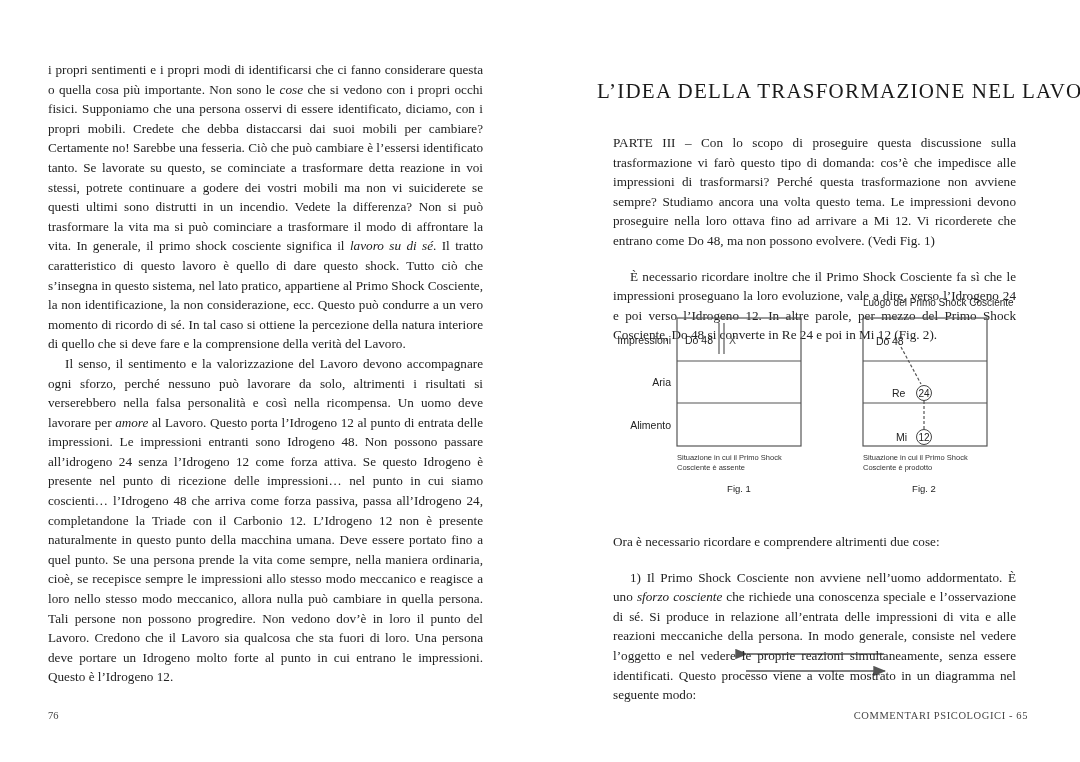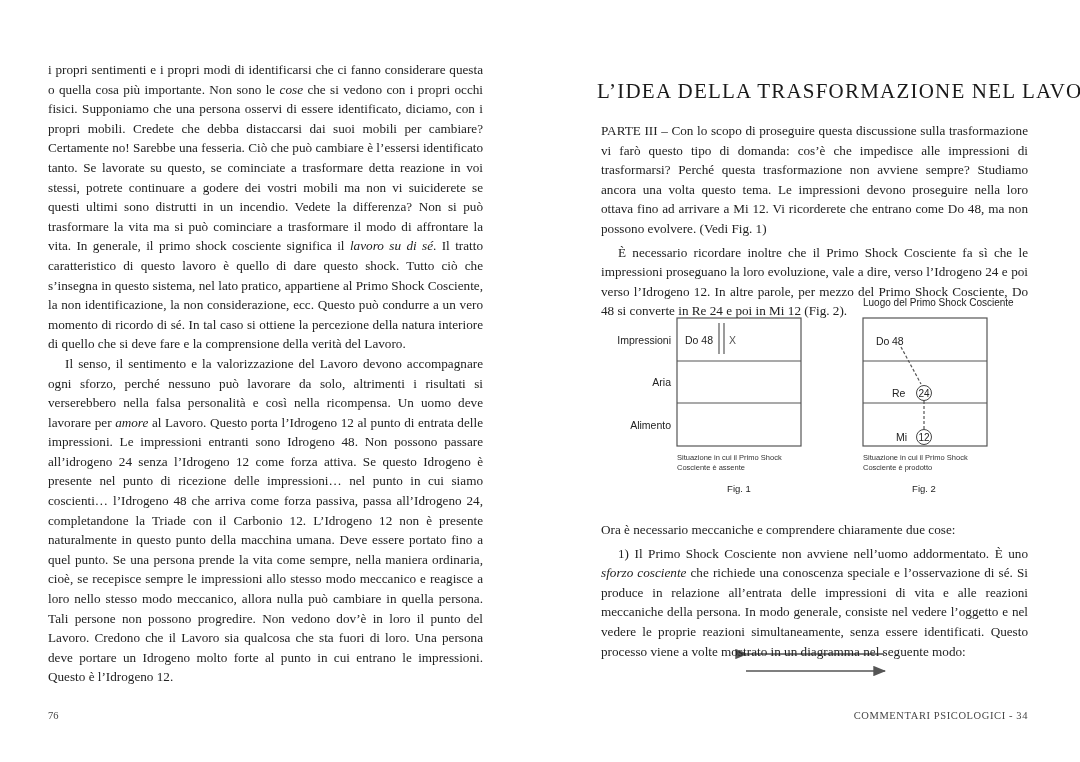--- a/index.html
+++ b/index.html
@@ -14,21 +14,21 @@
     font-family: Liberation Serif, serif;
     font-size: 13.2px;
     line-height: 19.6px;
     text-align: justify;
     color: #222;
   }
   .left-col { position: absolute; left: 48px; top: 60px; width: 435px; }
   .left-col p { margin: 0; }
   .indent { text-indent: 17px; }
   .right-col { position: absolute; left: 57px; width: 435px; }
-  .right-col p { margin: 4px; }
+  .right-col p { margin: 16px; }
 
   .dateline {
     position: absolute; left: 57px; top: 61px; width: 435px; text-align: center;
     font-family: "Liberation Sans", "DejaVu Sans", sans-serif; font-style: italic;
     font-size: 13px; color: #222;
   }
   .chapter-title {
     position: absolute; left: 57px; top: 79px; width: 435px; text-align: center;
     font-family: "Liberation Serif", "DejaVu Serif", serif; font-size: 21px;
     letter-spacing: 1.2px; color: #1a1a1a; white-space: nowrap;
@@ -108,18 +108,18 @@
       <text class="sans" x="384" y="492" font-size="9.5" text-anchor="middle" fill="#222">Fig. 2</text>
     </g>
 
     <g>
       <line x1="344" y1="654" x2="207" y2="654" stroke="#555" stroke-width="1.3" marker-end="url(#arrowL)"></line>
       <line x1="206" y1="671" x2="345" y2="671" stroke="#555" stroke-width="1.3" marker-end="url(#arrowR)"></line>
     </g>
   </svg>
 
   <div class="right-col body-text" style="top:516px;">
-    <p><span>Ora è necessario meccaniche e comprendere chiaramente due cose:</span></p>
+    <p><span>Ora è necessario ricordare e comprendere altrimenti due cose:</span></p>
     <p class="indent"><span>1) Il Primo Shock Cosciente non avviene nell’uomo addormentato. È uno </span><em>sforzo cosciente</em><span> che richiede una conoscenza speciale e l’osservazione di sé. Si produce in relazione all’entrata delle impressioni di vita e alle reazioni meccaniche della persona. In modo generale, consiste nel vedere l’oggetto e nel vedere le proprie reazioni simultaneamente, senza essere identificati. Questo processo viene a volte mostrato in un diagramma nel seguente modo:</span></p>
   </div>
 
-  <div class="folio folio-right">COMMENTARI PSICOLOGICI  -  34</div>
+  <div class="folio folio-right">COMMENTARI PSICOLOGICI  -  65</div>
 </div>
 
 </body></html>

